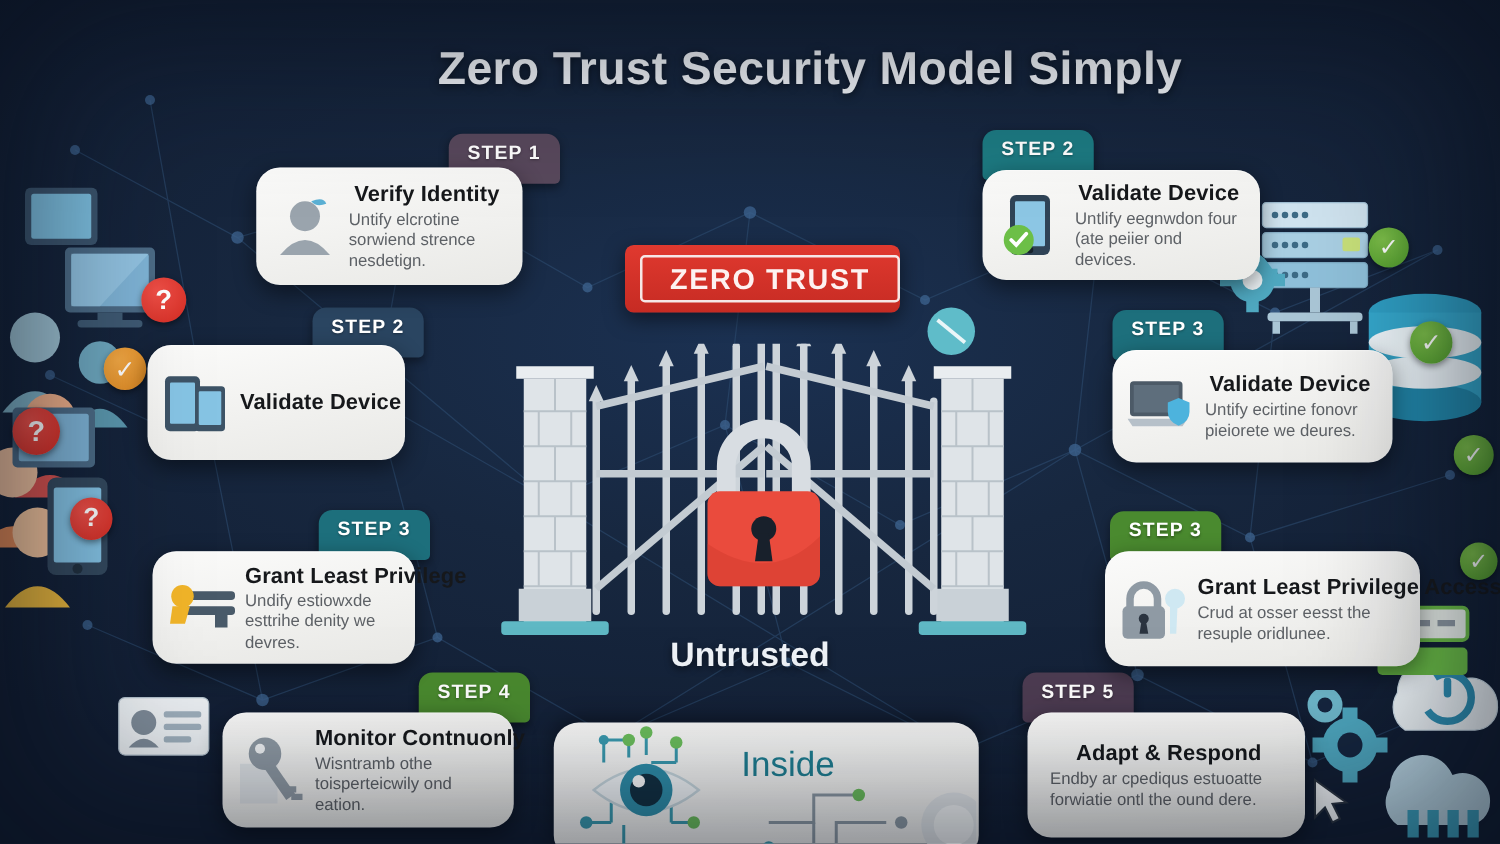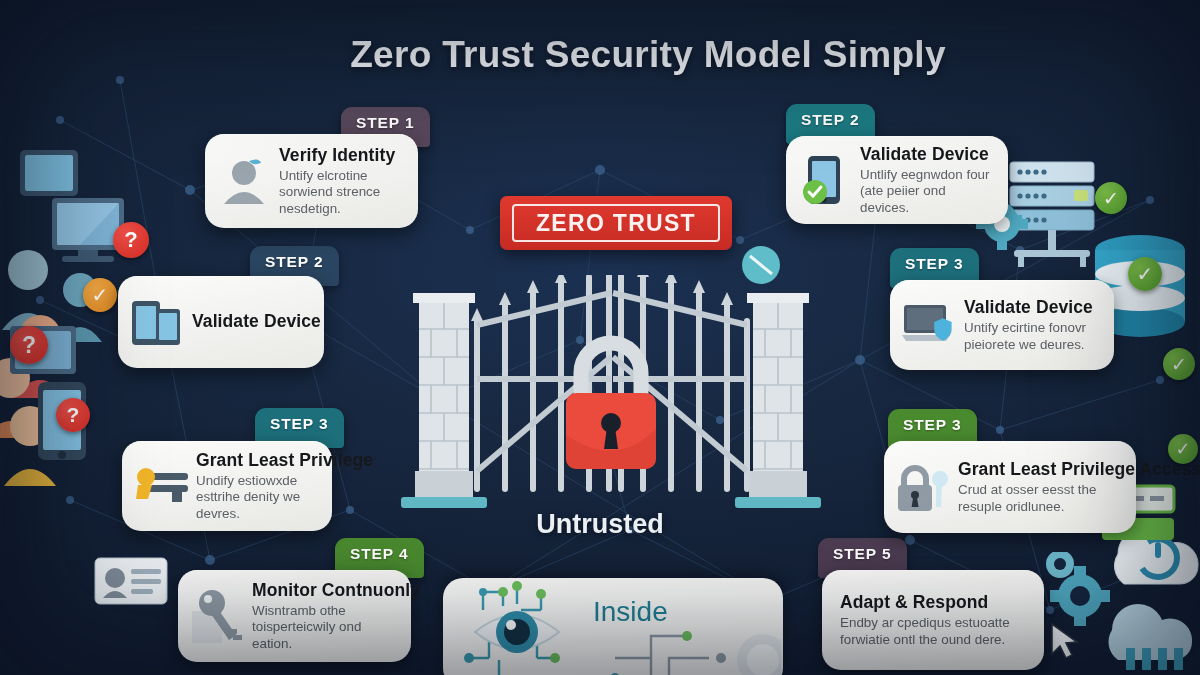--- a/index.html
+++ b/index.html
@@ -77,43 +77,45 @@
     justify-content: center;
   }
   .card .ctext { flex: 1 1 auto; min-width: 0; }
   .card h3 {
     margin: 0 0 2px 0;
     font-size: 17.5px;
     font-weight: bold;
     color: #16181b;
     letter-spacing: .1px;
     white-space: nowrap;
+    text-align: center;
   }
   .card p {
     margin: 0;
     font-size: 13.4px;
     line-height: 1.22;
     color: #5d6166;
     filter: blur(.18px);
   }
 
   
   .zt-banner {
     position: absolute;
     left: 500px;
     top: 196px;
-    width: 232px;
+    width: 208px;
     height: 54px;
     background: linear-gradient(180deg, #e0392f 0%, #c62b23 100%);
     border-radius: 7px;
     box-shadow: 0 5px 16px rgba(0,0,0,.5);
     display: flex;
     align-items: center;
     justify-content: center;
     z-index: 4;
+    padding-left: 12px;
   }
   .zt-banner .inner {
     border: 2.5px solid #f6e7e6;
     border-radius: 4px;
     width: 204px;
     height: 34px;
     display: flex;
     align-items: center;
     justify-content: center;
     color: #fdf2f1;
@@ -489,21 +491,21 @@
       <circle cx="130" cy="28" r="5" fill="#8d9aa5"></circle>
       <g fill="#e3e7ea">
         <circle cx="172" cy="30" r="26"></circle>
       </g>
       <g fill="#f4f6f7">
         <circle cx="172" cy="30" r="16"></circle>
       </g>
     </svg>
   </div>
 
-  <div class="badge" style="left:341px; top:107px; background:#58485c;">STEP 1</div>
+  <div class="badge" style="left:359px; top:107px; background:#58485c;">STEP 1</div>
   <div class="card" style="left:205px; top:134px; width:213px; height:94px;">
     <div class="cicon">
       <svg width="50" height="50">
         <circle cx="25" cy="17" r="12" fill="#9aa4ad"></circle>
         <path d="M5,48 q20,-24 40,0 z" fill="#9aa4ad"></path>
         <path d="M30,5 q10,-4 12,2 q-8,3 -12,-2 z" fill="#5bb0d4"></path>
       </svg>
     </div>
     <div class="ctext">
       <h3>Verify Identity</h3>

